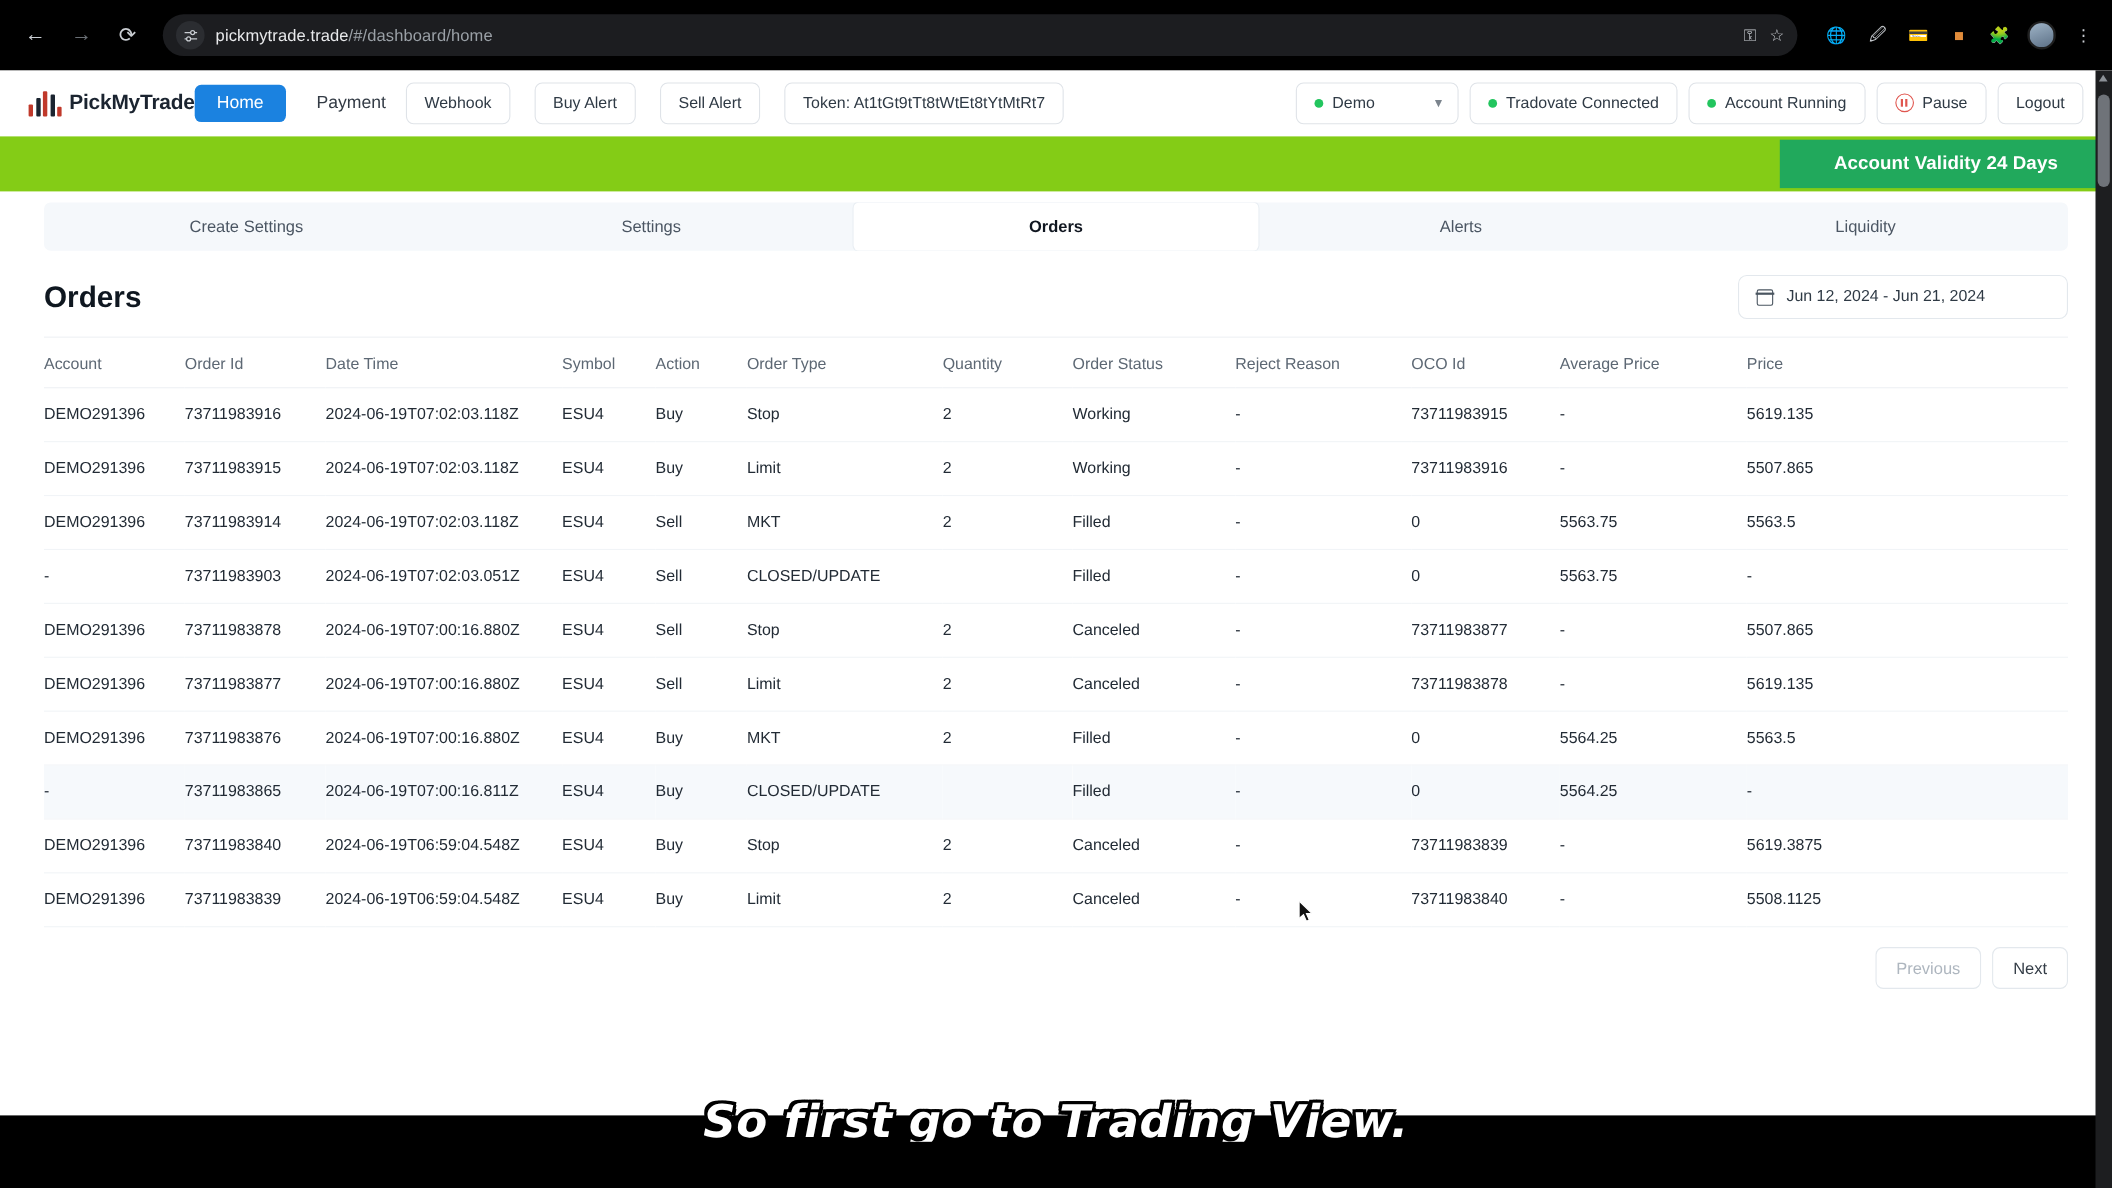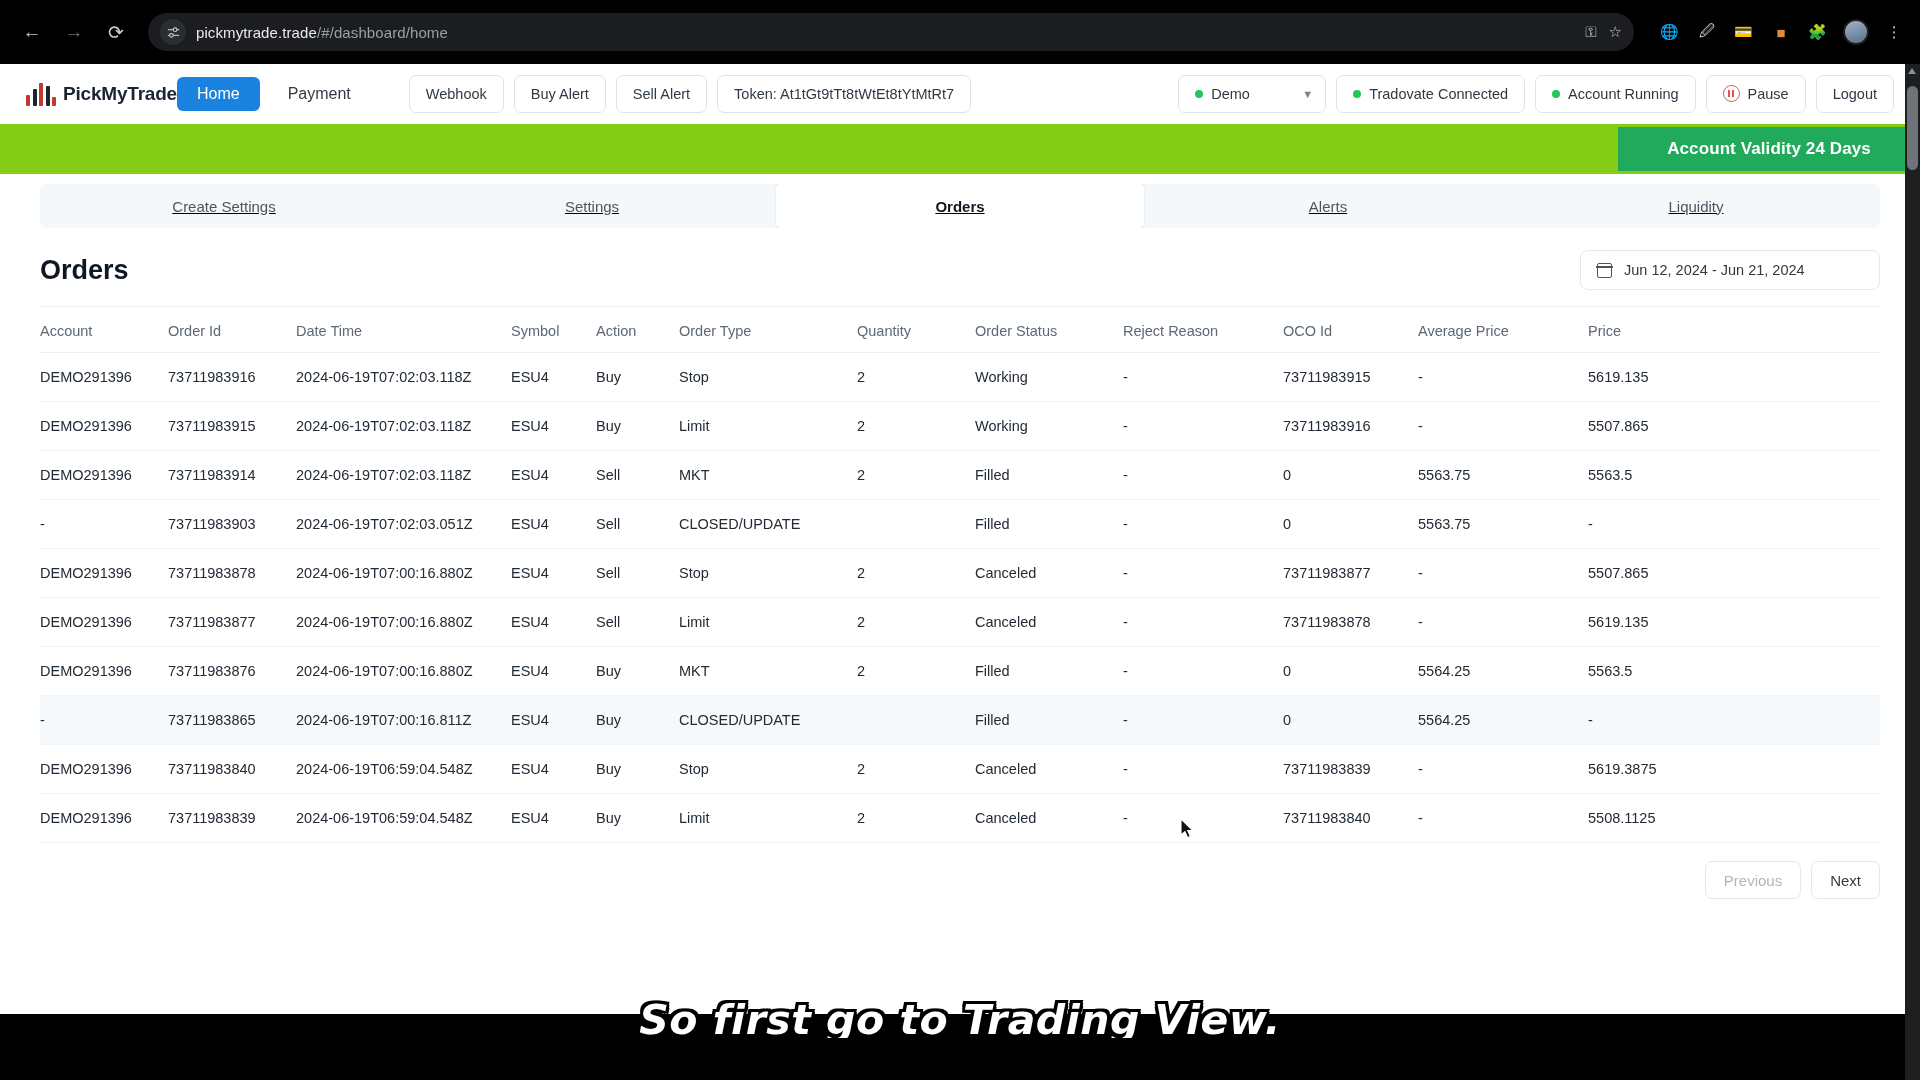--- a/index.html
+++ b/index.html
@@ -58,21 +58,21 @@
   }
   .brand { display: flex; align-items: center; gap: 7px; }
   .brand-logo { display: flex; align-items: flex-end; gap: 2.5px; height: 24px; }
   .brand-logo i { display: block; width: 4px; border-radius: 1px; }
   .brand-name { font-size: 19px; font-weight: 700; color: #1b2430; letter-spacing:-.2px;}
   .nav-pill {
     background: #1b82e0; color: #fff; font-size: 16px;
     padding: 8px 20px; border-radius: 6px; font-weight: 400;
   }
   .nav-link { font-size: 16px; color: #333b45; padding: 8px 18px; margin-left: 10px;}
-  .hdr-group { display: flex; align-items: center; gap: 10px; margin-left: 40px; }
+  .hdr-group { display: flex; align-items: center; gap: 22px; }
   .hbtn {
     border: 1px solid #dfe3e8; background: #fff; border-radius: 7px;
     height: 38px; padding: 0 16px; font-size: 14.5px; color: #2f3a45;
     display: flex; align-items: center; gap: 8px; white-space: nowrap;
   }
   .hbtn.token { font-weight: 500; }
   .dot { width: 8px; height: 8px; border-radius: 50%; background: #22c55e; flex: none;}
   .sel {
     border: 1px solid #dfe3e8; background: #fff; border-radius: 7px; height: 38px;
     padding: 0 12px 0 16px; font-size: 14.5px; color: #2f3a45;
@@ -91,21 +91,21 @@
   .validity {
     position: absolute; right: 0; top: 3px;
     width: 302px; height: 44px; background: #21a95c; color: #fff;
     display: flex; align-items: center; justify-content: center;
     font-size: 17px; font-weight: 700; letter-spacing: .1px;
   }
 
   
   .tabs {
     margin: 10px 40px 0 40px; height: 44px; background: #f5f8fb;
-    border-radius: 6px; display: flex; align-items: stretch; overflow: hidden; text-decoration: underline;
+    border-radius: 6px; display: flex; align-items: stretch; overflow: hidden;
   }
   .tab {
     flex: 1; display: flex; align-items: center; justify-content: center;
     font-size: 15px; color: #4b5663;
   }
   .tab.active {
     background: #fff; color: #101620; font-weight: 700;
     border-radius: 5px; box-shadow: 0 0 0 1px #e9eef3;
   }
 

